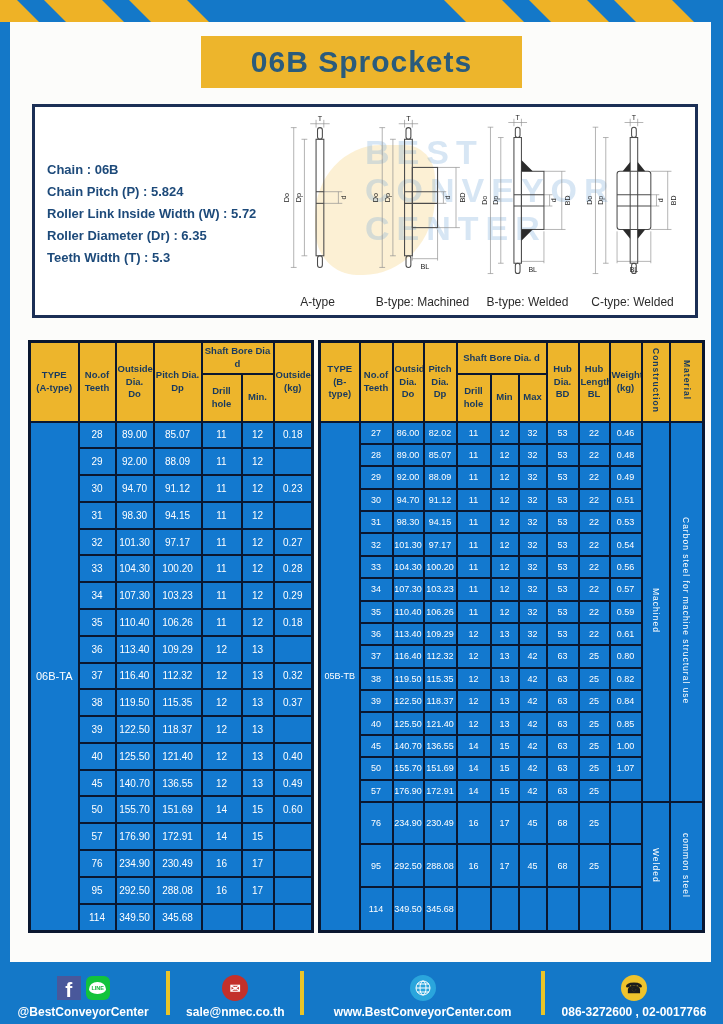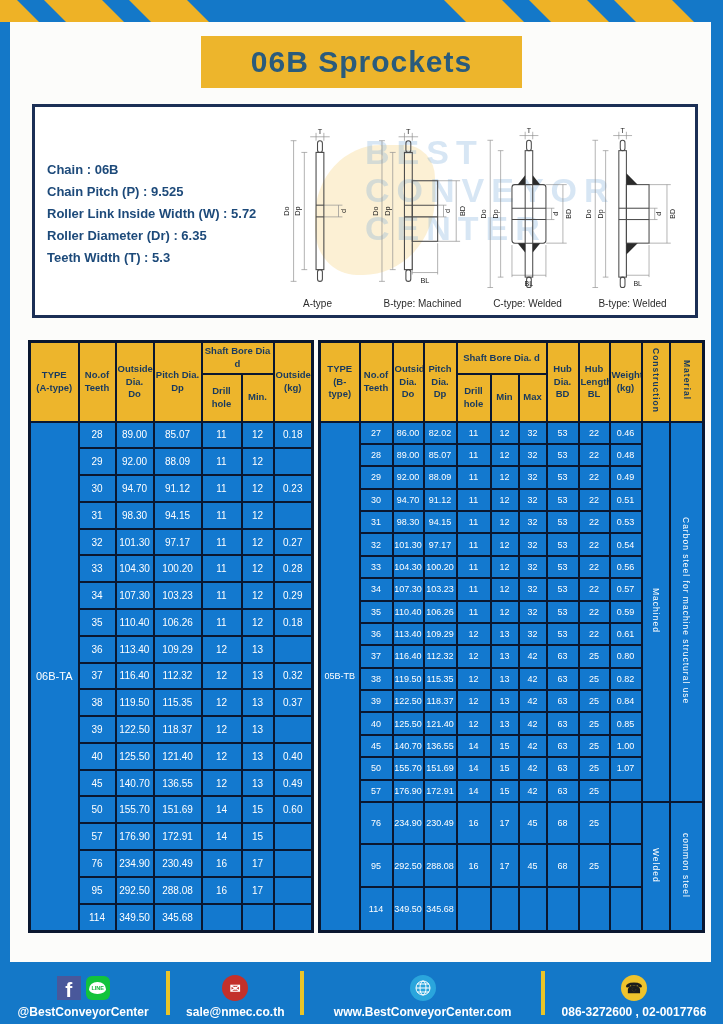--- a/index.html
+++ b/index.html
@@ -15,21 +15,21 @@
   .diag-box{position:absolute;left:32px;top:104px;width:666px;height:214px;background:#fff;
     border:3px solid #1b2f55;display:flex;align-items:stretch;padding:8px 10px 4px 8px;overflow:hidden}
   .wm{position:absolute;left:330px;top:26px;font-size:34px;font-weight:bold;
     color:rgba(110,165,215,0.28);letter-spacing:7px;line-height:1.12;z-index:0;pointer-events:none}
   .wm-blob{position:absolute;left:280px;top:38px;width:120px;height:130px;
     background:rgba(240,185,60,0.22);border-radius:55% 25% 60% 35%;z-index:0;pointer-events:none}
   .specs{width:222px;display:flex;flex-direction:column;justify-content:center;gap:7px;
     padding-left:4px;font-weight:bold;color:#1d4a7a;font-size:13px;z-index:1}
   .dcol{flex:1;display:flex;flex-direction:column;align-items:center;justify-content:flex-end;z-index:1}
   .dcol svg{height:168px}
-  .dlabel{font-size:10px;color:#2b2b2b;margin-top:2px;padding-bottom:2px;white-space:nowrap}
+  .dlabel{font-size:12px;color:#2b2b2b;margin-top:13px;padding-bottom:2px;white-space:nowrap}
   .diag-box .s{stroke:#4b4b4b;fill:none;stroke-width:1.1}
   .diag-box .dim{stroke:#8e8e8e;fill:none;stroke-width:0.7}
   .diag-box text{font-size:7.5px;fill:#222}
   .diag-box .weld{fill:#2b2b2b;stroke:none}
   .taWrap{position:absolute;left:28px;top:340px}
   .tbWrap{position:absolute;left:318px;top:340px}
   table{border-collapse:collapse;table-layout:fixed;background:#1379cf;border:3px solid #0a1730;height:593px}
   .ta{width:283px}
   .tb{width:384px}
   th,td{border:2px solid #0a1730;text-align:center;vertical-align:middle;overflow:hidden;padding:0}
@@ -81,21 +81,21 @@
   <div class="diag-box">
     <div class="wm-blob"></div>
     <div class="wm">
       <div>BEST</div>
       <div>CONVEYOR</div>
       <div>CENTER</div>
     </div>
 
     <div class="specs">
       <div>Chain : 06B</div>
-      <div>Chain Pitch (P) : 9.525</div>
+      <div>Chain Pitch (P) : 5.824</div>
       <div>Roller Link Inside Width (W) : 5.72</div>
       <div>Roller Diameter (Dr) : 6.35</div>
       <div>Teeth Width (T) : 5.3</div>
     </div>
 
     <div class="dcol">
       <svg viewBox="0 0 78 172" width="78">
         <g class="dim">
           <line x1="31" y1="9" x2="51" y2="9"></line>
             <line x1="37" y1="5" x2="37" y2="13"></line>
@@ -152,20 +152,60 @@
         <line class="s" x1="33" y1="79" x2="67" y2="79"></line>
           <line class="s" x1="33" y1="91" x2="67" y2="91"></line>
         <text x="37" y="6" text-anchor="middle">T</text>
         <text transform="rotate(-90 6 85)" x="6" y="85" text-anchor="middle">Do</text>
         <text transform="rotate(-90 18 85)" x="18" y="85" text-anchor="middle">Dp</text>
         <text transform="rotate(-90 80 85)" x="80" y="85" text-anchor="middle">d</text>
         <text transform="rotate(-90 95 85)" x="95" y="85" text-anchor="middle">BD</text>
         <text x="54" y="159" text-anchor="middle">BL</text>
       </svg>
       <div class="dlabel">B-type: Machined</div>
+    </div>
+
+    <div class="dcol">
+      <svg viewBox="0 -6 104 178" width="104">
+        <g class="dim">
+          <line x1="31" y1="2" x2="51" y2="2"></line>
+            <line x1="37" y1="-2" x2="37" y2="6"></line>
+            <line x1="45" y1="-2" x2="45" y2="6"></line>
+          <line x1="12" y1="7" x2="12" y2="163"></line>
+            <line x1="9" y1="7" x2="15" y2="7"></line>
+            <line x1="9" y1="163" x2="15" y2="163"></line>
+          <line x1="23" y1="18" x2="23" y2="152"></line>
+            <line x1="20" y1="18" x2="26" y2="18"></line>
+            <line x1="20" y1="152" x2="26" y2="152"></line>
+          <line x1="69" y1="79" x2="78" y2="79"></line>
+            <line x1="69" y1="91" x2="78" y2="91"></line>
+            <line x1="75" y1="79" x2="75" y2="91"></line>
+          <line x1="69" y1="54" x2="92" y2="54"></line>
+            <line x1="69" y1="116" x2="92" y2="116"></line>
+            <line x1="88" y1="54" x2="88" y2="116"></line>
+          <line x1="45" y1="118" x2="45" y2="152"></line>
+            <line x1="69" y1="118" x2="69" y2="152"></line>
+            <line x1="45" y1="150" x2="69" y2="150"></line>
+        </g>
+        <rect class="s" x="37" y="18" width="8" height="134"></rect>
+        <rect class="s" x="38.5" y="7" width="5" height="11" rx="2.5"></rect>
+        <rect class="s" x="38.5" y="152" width="5" height="11" rx="2.5"></rect>
+        <rect class="s" x="45" y="54" width="24" height="62"></rect>
+        <polygon class="weld" points="45,54 57,54 45,42"></polygon>
+        <polygon class="weld" points="45,116 57,116 45,128"></polygon>
+        <line class="s" x1="37" y1="79" x2="69" y2="79"></line>
+          <line class="s" x1="37" y1="91" x2="69" y2="91"></line>
+        <text x="41" y="-1" text-anchor="middle">T</text>
+        <text transform="rotate(-90 8 85)" x="8" y="85" text-anchor="middle">Do</text>
+        <text transform="rotate(-90 20 85)" x="20" y="85" text-anchor="middle">Dp</text>
+        <text transform="rotate(-90 82 85)" x="82" y="85" text-anchor="middle">d</text>
+        <text transform="rotate(-90 97 85)" x="97" y="85" text-anchor="middle">BD</text>
+        <text x="57" y="161" text-anchor="middle">BL</text>
+      </svg>
+      <div class="dlabel">B-type: Welded</div>
     </div>
 
     <div class="dcol">
       <svg viewBox="0 -6 104 178" width="104">
         <g class="dim">
           <line x1="43" y1="2" x2="63" y2="2"></line>
             <line x1="49" y1="-2" x2="49" y2="6"></line>
             <line x1="57" y1="-2" x2="57" y2="6"></line>
           <line x1="12" y1="7" x2="12" y2="163"></line>
             <line x1="9" y1="7" x2="15" y2="7"></line>
@@ -194,60 +234,20 @@
         <line class="s" x1="35" y1="79" x2="71" y2="79"></line>
           <line class="s" x1="35" y1="91" x2="71" y2="91"></line>
         <text x="53" y="-1" text-anchor="middle">T</text>
         <text transform="rotate(-90 8 85)" x="8" y="85" text-anchor="middle">Do</text>
         <text transform="rotate(-90 20 85)" x="20" y="85" text-anchor="middle">Dp</text>
         <text transform="rotate(-90 84 85)" x="84" y="85" text-anchor="middle">d</text>
         <text transform="rotate(-90 98 85)" x="98" y="85" text-anchor="middle">BD</text>
         <text x="53" y="161" text-anchor="middle">BL</text>
       </svg>
       <div class="dlabel">C-type: Welded</div>
-    </div>
-
-    <div class="dcol">
-      <svg viewBox="0 -6 104 178" width="104">
-        <g class="dim">
-          <line x1="31" y1="2" x2="51" y2="2"></line>
-            <line x1="37" y1="-2" x2="37" y2="6"></line>
-            <line x1="45" y1="-2" x2="45" y2="6"></line>
-          <line x1="12" y1="7" x2="12" y2="163"></line>
-            <line x1="9" y1="7" x2="15" y2="7"></line>
-            <line x1="9" y1="163" x2="15" y2="163"></line>
-          <line x1="23" y1="18" x2="23" y2="152"></line>
-            <line x1="20" y1="18" x2="26" y2="18"></line>
-            <line x1="20" y1="152" x2="26" y2="152"></line>
-          <line x1="69" y1="79" x2="78" y2="79"></line>
-            <line x1="69" y1="91" x2="78" y2="91"></line>
-            <line x1="75" y1="79" x2="75" y2="91"></line>
-          <line x1="69" y1="54" x2="92" y2="54"></line>
-            <line x1="69" y1="116" x2="92" y2="116"></line>
-            <line x1="88" y1="54" x2="88" y2="116"></line>
-          <line x1="45" y1="118" x2="45" y2="152"></line>
-            <line x1="69" y1="118" x2="69" y2="152"></line>
-            <line x1="45" y1="150" x2="69" y2="150"></line>
-        </g>
-        <rect class="s" x="37" y="18" width="8" height="134"></rect>
-        <rect class="s" x="38.5" y="7" width="5" height="11" rx="2.5"></rect>
-        <rect class="s" x="38.5" y="152" width="5" height="11" rx="2.5"></rect>
-        <rect class="s" x="45" y="54" width="24" height="62"></rect>
-        <polygon class="weld" points="45,54 57,54 45,42"></polygon>
-        <polygon class="weld" points="45,116 57,116 45,128"></polygon>
-        <line class="s" x1="37" y1="79" x2="69" y2="79"></line>
-          <line class="s" x1="37" y1="91" x2="69" y2="91"></line>
-        <text x="41" y="-1" text-anchor="middle">T</text>
-        <text transform="rotate(-90 8 85)" x="8" y="85" text-anchor="middle">Do</text>
-        <text transform="rotate(-90 20 85)" x="20" y="85" text-anchor="middle">Dp</text>
-        <text transform="rotate(-90 82 85)" x="82" y="85" text-anchor="middle">d</text>
-        <text transform="rotate(-90 97 85)" x="97" y="85" text-anchor="middle">BD</text>
-        <text x="57" y="161" text-anchor="middle">BL</text>
-      </svg>
-      <div class="dlabel">B-type: Welded</div>
     </div>
   </div>
 
   <div class="taWrap">
     <table class="ta">
       <colgroup>
         <col style="width:49px">
           <col style="width:37px">
           <col style="width:38px">
           <col style="width:48px">

